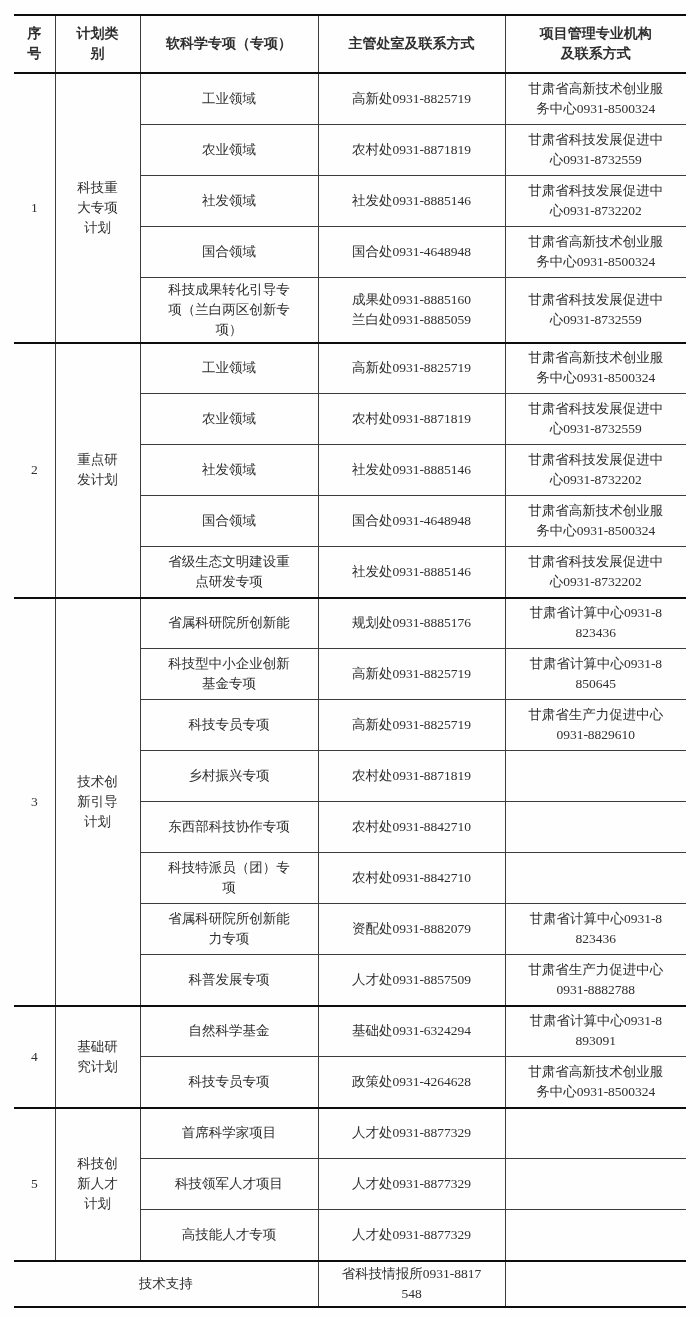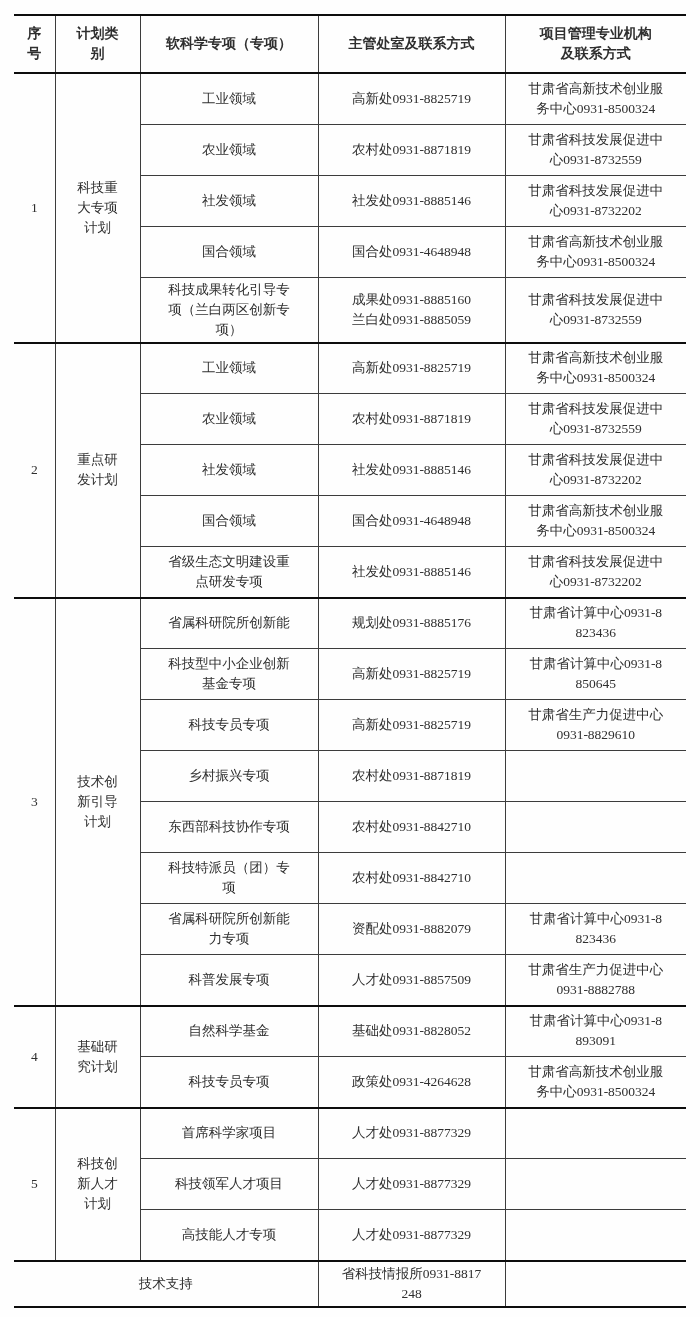--- a/index.html
+++ b/index.html
@@ -199,21 +199,21 @@
           <td>科普发展专项</td>
           <td>人才处0931-8857509</td>
           <td>甘肃省生产力促进中心
 0931-8882788</td>
         </tr>
         <tr class="sec-start">
           <td rowspan="2" class="col-no">4</td>
           <td rowspan="2">基础研
 究计划</td>
           <td>自然科学基金</td>
-          <td>基础处0931-8828052</td>
+          <td>基础处0931-6324294</td>
           <td>甘肃省计算中心0931-8
 893091</td>
         </tr>
         <tr>
           <td>科技专员专项</td>
           <td>政策处0931-4264628</td>
           <td>甘肃省高新技术创业服
 务中心0931-8500324</td>
         </tr>
         <tr class="sec-start">
@@ -233,18 +233,18 @@
         <tr>
           <td>高技能人才专项</td>
           <td>人才处0931-8877329</td>
           <td></td>
         </tr>
       </tbody>
     <tfoot>
       <tr>
         <td colspan="3">技术支持</td>
         <td>省科技情报所0931-8817
-248</td>
+548</td>
         <td></td>
       </tr>
     </tfoot>
   </table>
 </div>
 
 </body></html>

